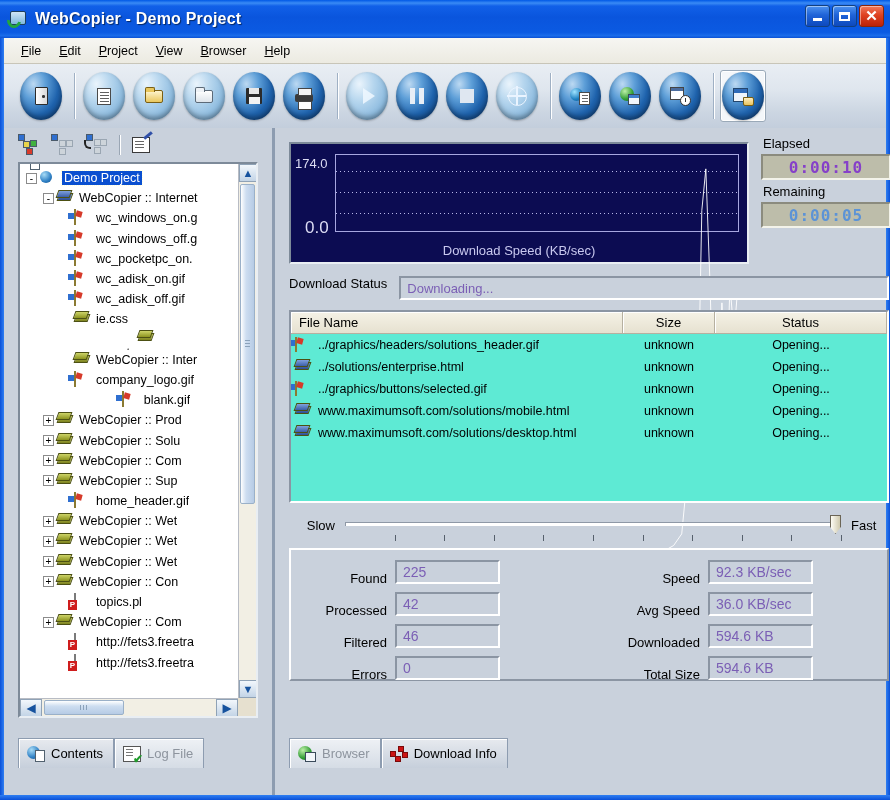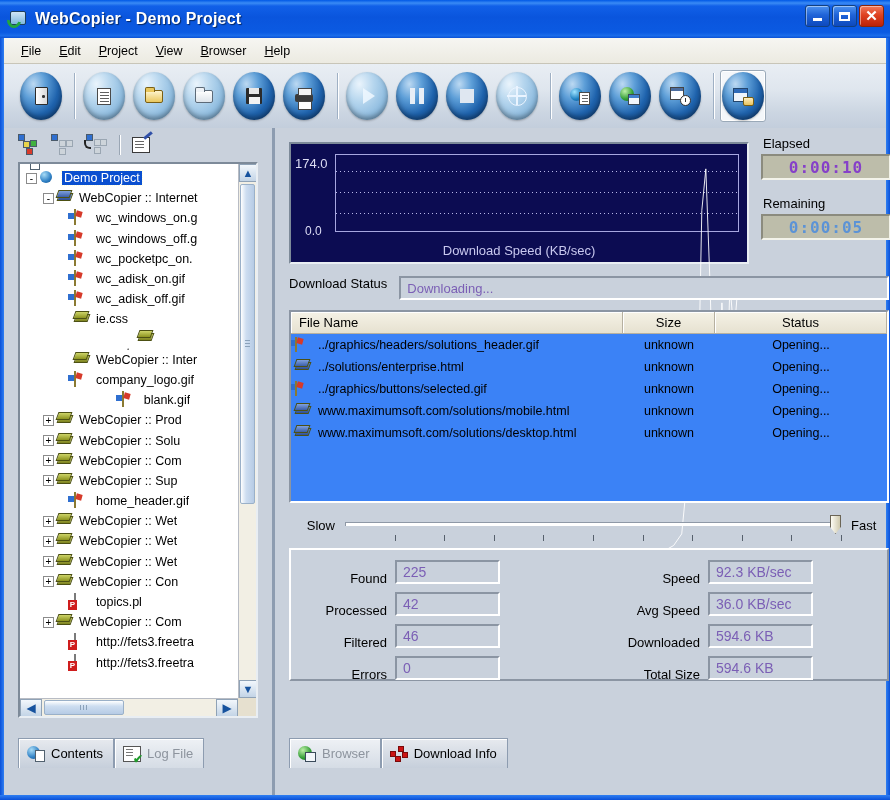--- a/index.html
+++ b/index.html
@@ -245,21 +245,21 @@
     position:absolute; left:14px; top:14px; width:460px; height:122px;
     background:#0c0c52; border:2px solid; border-color:#7d8a99 #e9eef3 #e9eef3 #7d8a99;
   }
   #chart-plot {
     position:absolute; left:44px; top:10px; right:8px; bottom:30px;
     border:1px solid #a7a7e0;
   }
   .grid-line { position:absolute; left:0; right:0; height:1px;
                background:repeating-linear-gradient(to right,#b9b9ea 0 1px,transparent 1px 4px); }
   #chart-ymax { position:absolute; left:4px; top:12px; color:#dcdcf4; font-size:13px; }
-  #chart-ymin { position:absolute; left:14px; bottom:30px; color:#dcdcf4; font-size:12px; transform:translateY(6px); }
+  #chart-ymin { position:absolute; left:14px; bottom:30px; color:#dcdcf4; font-size:17px; transform:translateY(6px); }
   #chart-xlabel { position:absolute; left:0; right:0; bottom:4px; text-align:center; color:#c9c9ef; font-size:13px; }
   #chart-svg { position:absolute; inset:0; }
 
   
   #timers { position:absolute; left:486px; top:8px; width:130px; }
   .timer-label { font-size:13px; color:#000; margin:0 0 3px 2px; }
   .lcd {
     height:26px; background:#bdbdaa; border:2px solid; border-color:#8b8b7e #f3f3ea #f3f3ea #8b8b7e;
     display:flex; align-items:center; justify-content:center; letter-spacing:1px;
     font-family:"DejaVu Sans Mono", monospace; font-size:16px; font-weight:bold;
@@ -271,21 +271,21 @@
   #dl-status-row { position:absolute; left:14px; top:148px; width:600px; display:flex; align-items:flex-start; }
   #dl-status-label { font-size:13px; color:#000; margin-right:12px; }
   #dl-status-field {
     flex:1; height:24px; background:#c9d1dc; border:2px solid; border-color:#8b95a3 #ffffff #ffffff #8b95a3;
     display:flex; align-items:center; padding-left:6px; font-size:13px; color:#7b5fb5;
   }
 
   
   #filelist {
     position:absolute; left:14px; top:182px; width:600px; height:193px;
-    background:#3b82f6; border:2px solid; border-color:#8b95a3 #ffffff #ffffff #8b95a3;
+    background:#5eead4; border:2px solid; border-color:#8b95a3 #ffffff #ffffff #8b95a3;
     overflow:hidden;
   }
   #fl-head { display:flex; height:22px; background:linear-gradient(to bottom,#f5f2e6,#e6e1d0);
              border-bottom:1px solid #b6b0a0; }
   .fl-th { font-size:13px; color:#000; display:flex; align-items:center;
            border-right:1px solid #b6b0a0; box-shadow:inset 1px 1px 0 #fff; }
   .fl-th.name { width:332px; padding-left:8px; }
   .fl-th.size { width:92px; justify-content:center; }
   .fl-th.status { width:172px; justify-content:center; }
   .fl-row { display:flex; height:22px; align-items:center; font-size:12.5px; color:#000; }
@@ -669,21 +669,21 @@
           <svg id="chart-svg" viewBox="0 0 100 100" preserveAspectRatio="none">
             <polyline id="speed-line" fill="none" stroke="#ffffff" stroke-width="0.9" vector-effect="non-scaling-stroke" points="0.00,100.00 5.00,100.00 10.00,100.00 15.00,100.00 20.00,100.00 25.00,100.00 30.00,100.00 35.00,100.00 40.00,100.00 45.00,100.00 50.00,100.00 55.00,100.00 60.00,100.00 62.00,100.00 64.00,100.00 66.00,100.00 68.00,100.00 70.00,100.00 72.00,100.00 74.00,100.00 76.00,100.00 78.00,100.00 80.00,98.85 82.00,98.28 84.00,97.13 86.00,94.25 87.00,83.91 88.00,82.76 89.00,86.21 90.00,65.52 91.00,13.79 92.00,3.45 93.00,31.03 94.00,65.52 95.00,77.01 96.00,36.78 97.00,64.37 98.00,32.18 99.00,44.83 100.00,32.18"></polyline>
           </svg>
         </div>
         <div id="chart-xlabel">Download Speed (KB/sec)</div>
       </div>
 
       <div id="timers">
         <div class="timer-label">Elapsed</div>
         <div class="lcd elapsed">0:00:10</div>
-        <div class="timer-label" style="margin-top:16px">Remaining</div>
+        <div class="timer-label" style="margin-top:4px">Remaining</div>
         <div class="lcd remaining">0:00:05</div>
       </div>
 
       <div id="dl-status-row">
         <div id="dl-status-label">Download Status</div>
         <div id="dl-status-field">Downloading...</div>
       </div>
 
       <div id="filelist">
         <div id="fl-head">

